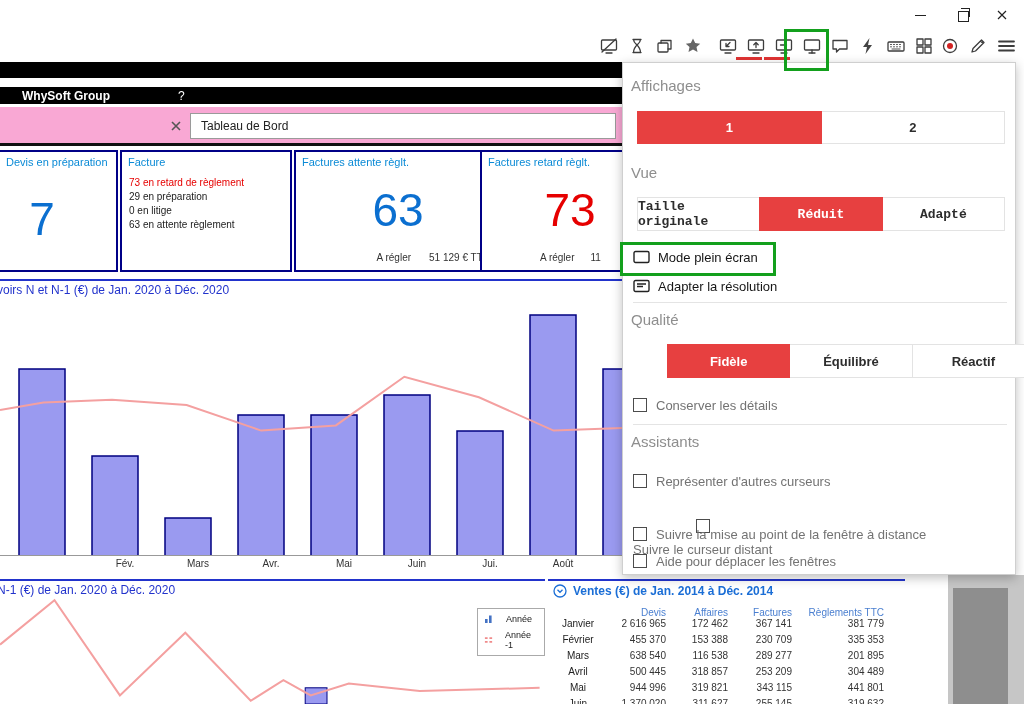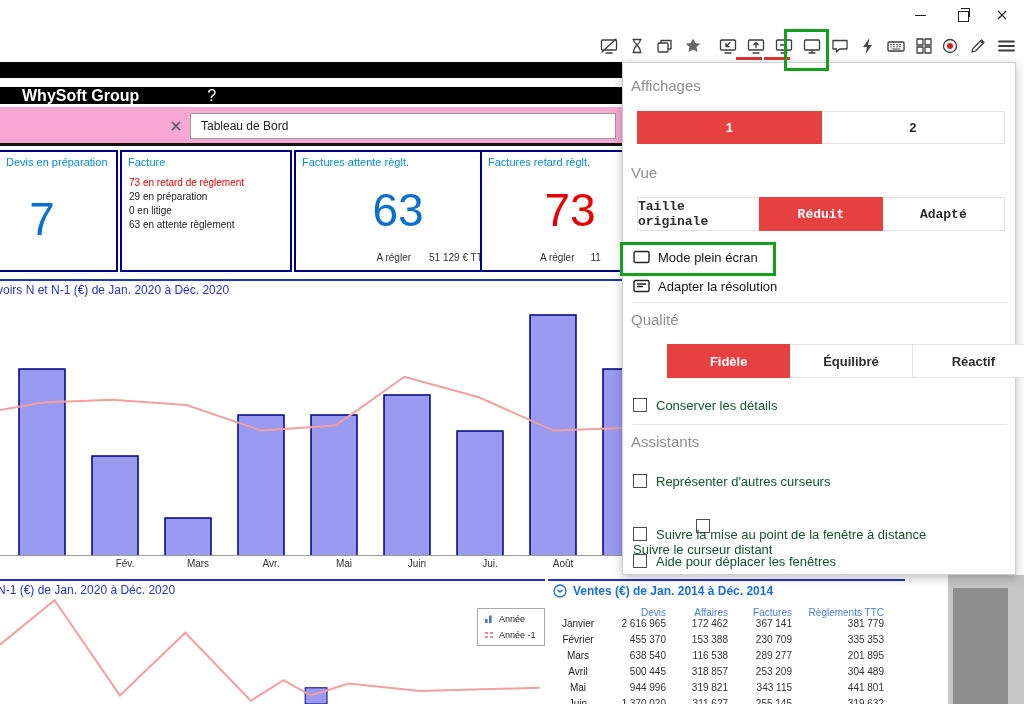--- a/index.html
+++ b/index.html
@@ -14,21 +14,21 @@
   .glyph-restore::before{content:"";position:absolute;left:2px;top:-4px;width:8px;height:8px;border:1px solid #222;border-left:none;border-bottom:none;}
 
   
   .toolbar{position:absolute;left:0;top:30px;width:1024px;height:32px;background:#fff;}
   .ticon{position:absolute;top:7px;width:18px;height:18px;}
   .ticon svg{width:18px;height:18px;stroke:#3d3d3d;fill:none;stroke-width:1.3;stroke-linecap:round;stroke-linejoin:round;}
   .redline{position:absolute;top:27px;width:26px;height:3px;background:#e03333;}
 
   
   .strip1{position:absolute;left:0;top:62px;width:622px;height:16px;background:#000;}
-  .appbar{position:absolute;left:0;top:87px;width:622px;height:17px;background:#000;color:#fff;font-size:16px;display:flex;align-items:center;}
+  .appbar{position:absolute;left:0;top:87px;width:622px;height:17px;background:#000;color:#fff;font-size:12px;display:flex;align-items:center;}
   .appbar .brand{margin-left:22px;font-weight:bold;}
   .appbar .help{margin-left:68px;}
   .tabrow{position:absolute;left:0;top:107px;width:622px;height:39px;background:#f9a8d4;}
   .tabx{position:absolute;left:169px;top:12px;width:14px;height:14px;}
   .tabx svg{width:14px;height:14px;stroke:#555;stroke-width:1.6;}
   .tabfield{position:absolute;left:190px;top:6px;width:426px;height:26px;border:1px solid #9a9a9a;background:#fff;
             font-size:12px;color:#222;display:flex;align-items:center;padding-left:10px;box-sizing:border-box;}
   .blackline{position:absolute;left:0;top:143px;width:622px;height:3px;background:#111;}
 
   
@@ -44,21 +44,21 @@
 
   
   .sectline{position:absolute;height:2px;background:#2244cc;}
   .secttitle{position:absolute;font-size:12px;color:#2233cc;white-space:nowrap;}
   #bar-plot{position:absolute;left:0;top:300px;}
   #bar-xlabels{position:absolute;left:0;top:558px;width:660px;height:14px;}
   .xlab{position:absolute;transform:translateX(-50%);font-size:10px;color:#333;white-space:nowrap;}
   #line-plot{position:absolute;left:0;top:596px;}
   .legend{position:absolute;left:477px;top:608px;width:68px;background:#fff;border:1px solid #aaa;font-size:9px;color:#222;
           padding:5px 6px;box-sizing:border-box;display:flex;flex-direction:column;gap:6px;}
-  .lrow{display:flex;align-items:center;gap:5px;}
+  .lrow{display:flex;align-items:center;gap:12px;}
 
   
   .tbl-icon{position:absolute;left:553px;top:584px;width:14px;height:14px;}
   .tbl-title{position:absolute;left:573px;top:584px;font-size:12px;color:#1b6ed6;font-weight:bold;white-space:nowrap;}
   .sales-table{position:absolute;left:548px;top:596px;display:grid;
                grid-template-columns:60px 58px 62px 64px 92px;
                grid-template-rows:22px repeat(6,16px);font-size:10px;color:#333;}
   .sales-table .th{color:#4a7fd0;align-self:end;}
   .tm{color:#222;text-align:center;}
   .tv{text-align:right;}
@@ -71,21 +71,21 @@
   .panel{position:absolute;left:622px;top:62px;width:394px;height:513px;background:#fff;border:1px solid #cfcfcf;
          box-shadow:0 3px 10px rgba(0,0,0,.25);z-index:10;box-sizing:border-box;}
   .phead{position:absolute;left:8px;font-size:15px;color:#8e8e8e;}
   .seg{position:absolute;left:15px;width:367px;display:flex;background:#fff;}
   .opt{flex:1;height:100%;display:flex;align-items:center;justify-content:center;font-size:13px;font-weight:bold;
        color:#2d2d2d;border:1px solid #e3e3e3;margin-left:-1px;box-sizing:border-box;}
   .opt.sel{background:#e74040;border-color:#e74040;color:#fff;z-index:1;}
   .mitem{position:absolute;left:10px;display:flex;align-items:center;gap:8px;font-size:13px;color:#161616;height:22px;}
   .mitem svg{width:17px;height:15px;stroke:#222;fill:none;stroke-width:1.4;}
   .pdiv{position:absolute;left:10px;width:374px;height:1px;background:#e4e4e4;}
-  .cbrow{position:absolute;left:10px;display:flex;align-items:center;gap:9px;font-size:13px;color:#14532d;height:18px;}
+  .cbrow{position:absolute;left:10px;display:flex;align-items:center;gap:9px;font-size:13px;color:#737373;height:18px;}
   .cb{width:14px;height:14px;border:1px solid #4c4c4c;background:#fff;box-sizing:border-box;flex:0 0 14px;}
 
   
   .gbox{position:absolute;border:3px solid #13a01d;z-index:30;background:transparent;}
 </style>
 </head>
 <body>
 
 <div class="stage">
 

